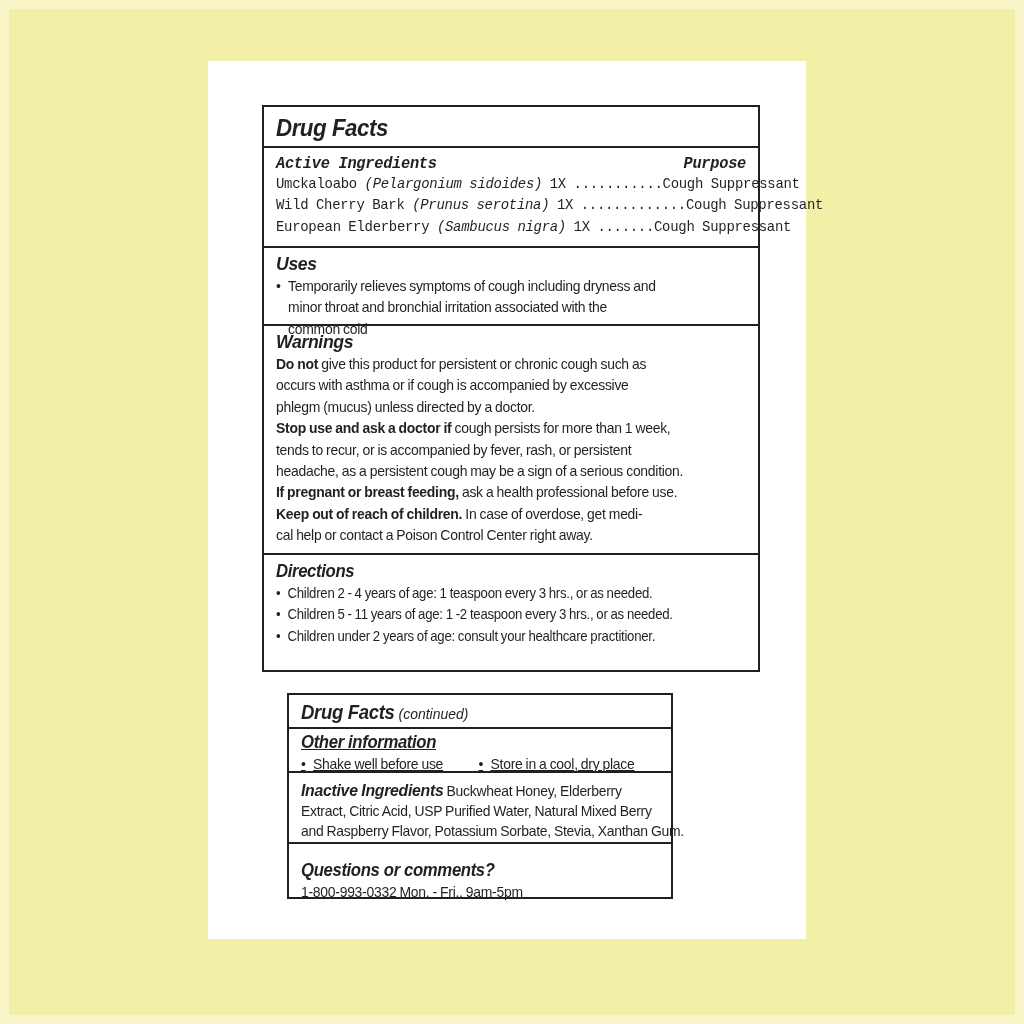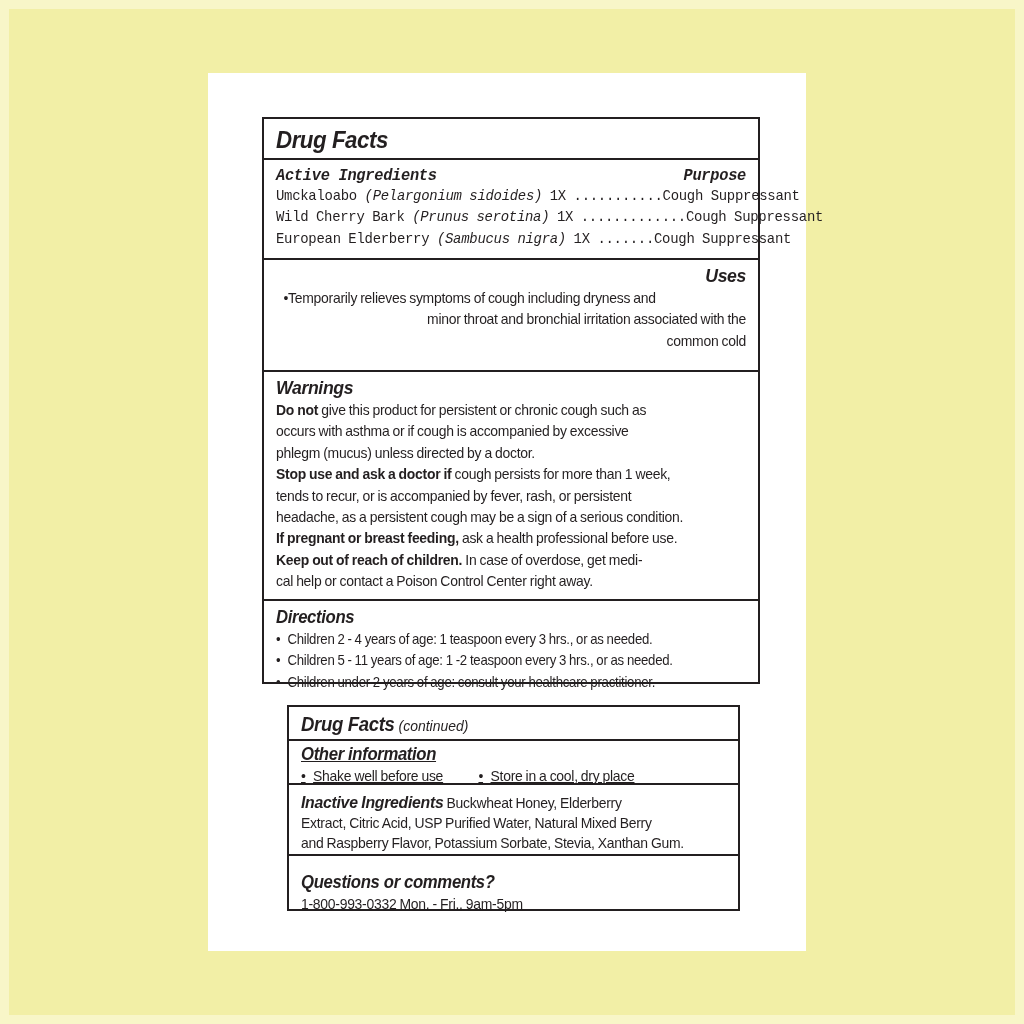--- a/index.html
+++ b/index.html
@@ -8,31 +8,31 @@
     font-family: "Liberation Sans", sans-serif;
     color: var(--ink, #231f20);
   }
   .bg {
     position: relative; width: 1024px; height: 1024px;
     box-sizing: border-box;
     background: var(--bg, #f2efa6);
     border: 9px solid var(--frame, #f8f6c8);
   }
   .paper {
-    position: absolute; left: 199px; top: 64px; 
+    position: absolute; left: 199px; top: 52px; 
     width: 598px; height: 878px;
     background: var(--paper, #ffffff);
   }
   .panel {
     position: absolute; box-sizing: border-box;
     border: 2px solid var(--ink, #231f20);
     background: var(--paper, #ffffff);
   }
   .panel1 { left: 54px; top: 44px;  width: 498px; height: 567px; }
-  .panel2 { left: 79px; top: 632px; width: 453px; height: 206px; }
+  .panel2 { left: 79px; top: 632px; width: 386px; height: 206px; }
 
   .sec { box-sizing: border-box; padding: 4px 12px 0 12px; overflow: visible; }
   .sec.rule { border-bottom: 2px solid var(--ink, #231f20); }
 
   
   .squeeze { width: 107.53%; transform: scaleX(0.93); transform-origin: 0 0; }
   .squeeze88 { width: 113.64%; transform: scaleX(0.88); transform-origin: 0 0; }
 
   .panel-title {
     font-style: italic; font-weight: 700; font-size: 24px;
@@ -63,21 +63,21 @@
   .active-head { display: flex; justify-content: space-between; }
   .active-h {
     font-style: italic; font-weight: 700; font-size: 16.5px;
     letter-spacing: -0.3px; line-height: 21px;
   }
   .ing-row { display: flex; }
   .ing-left { white-space: nowrap; }
   .ing-purpose { margin-left: auto; white-space: nowrap; }
   .lat { font-style: italic; }
 
-  .sec-uses { height: 112px; text-align: right; }
+  .sec-uses { height: 78px; }
   .sec-warn { height: 229px; }
   .sec-dir  { height: 112px; }
 
   .bullet-line { display: flex; }
   .bullet-dot { width: 13px; flex: 0 0 13px; }
   .indented { padding-left: 13px; }
 
   .sec-other { height: 44px; padding-top: 3px; text-decoration: underline; }
   .other-bullets { display: flex; gap: 38px; }
   .sec-inactive { height: 71px; padding-top: 8px; }

